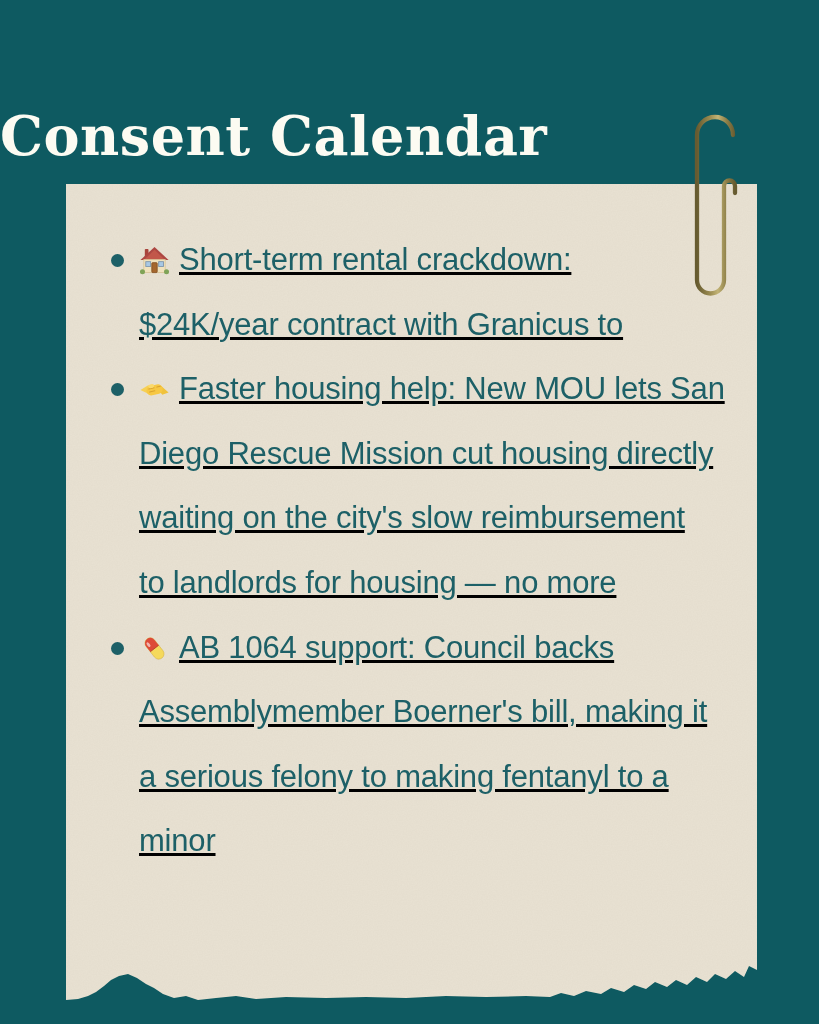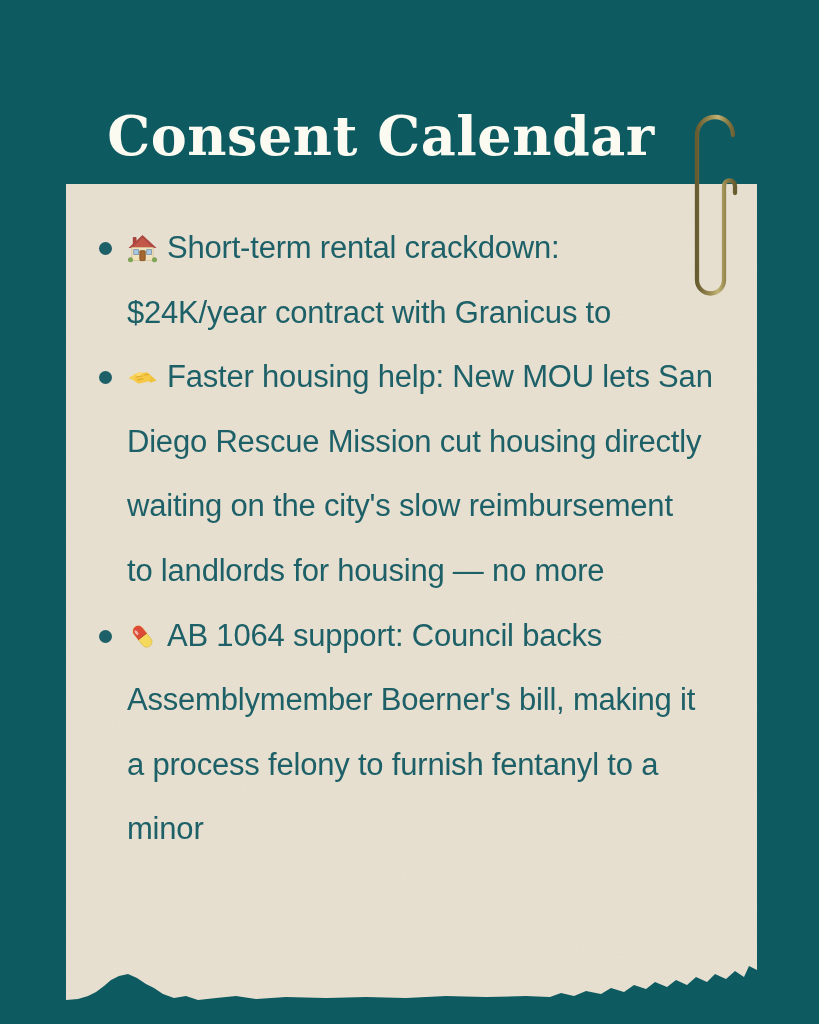--- a/index.html
+++ b/index.html
@@ -15,21 +15,21 @@
     background:var(--background);
     font-family:"Liberation Sans","DejaVu Sans",sans-serif;
     overflow:hidden;
     position:relative;
   }
   .stage{position:absolute;inset:0;width:819px;height:1024px;}
 
   .title{
     position:absolute;
     top:104px;left:0;width:762px;
-    text-align:center;
+    text-align:left;
     font-family:"DejaVu Serif","Liberation Serif",serif;
     font-weight:700;
     font-size:54px;
     letter-spacing:0.5px;
     color:var(--title);
   }
 
   .paper{
     position:absolute;
     left:66px;top:184px;
@@ -45,22 +45,23 @@
       300px 813px, 260px 814px, 220px 813px, 190px 815px, 170px 812px,
       150px 814px, 132px 816px, 120px 812px, 108px 814px, 97px 810px,
       88px 804px, 80px 800px, 71px 794px, 62px 790px, 53px 792px,
       45px 796px, 38px 802px, 30px 808px, 22px 812px, 12px 815px, 0px 816px
     );
   }
   .grain{position:absolute;inset:0;pointer-events:none;}
 
   ul.bullets{
     list-style:none;
-    margin:0;
+    margin:12px;
     padding:32px 0 0 61px;
+    text-decoration:underline;
   }
   li.bullet{position:relative;}
   li.bullet::before{
     content:"";
     position:absolute;
     left:-28px;top:26px;
     width:13px;height:13px;
     border-radius:50%;
     background:var(--ink);
   }
@@ -132,21 +133,21 @@
         <li class="bullet">
           <div class="line"><span class="emoji"><svg viewBox="0 0 32 32" xmlns="http://www.w3.org/2000/svg">
                 <g transform="rotate(-38 16 16)">
                   <rect x="10.5" y="3.5" width="11" height="25" rx="5.5" fill="#f5d95c" stroke="#cfae39" stroke-width="0.5"></rect>
                   <path d="M10.5 16 V9 A5.5 5.5 0 0 1 21.5 9 V16 Z" fill="#dd4a38"></path>
                   <line x1="10.5" y1="16" x2="21.5" y2="16" stroke="#b13a2c" stroke-width="0.8"></line>
                   <ellipse cx="13.6" cy="9" rx="1.4" ry="2.8" fill="#ffffff" opacity="0.6"></ellipse>
                 </g>
               </svg></span><span>AB 1064 support: Council backs</span></div>
           <div class="line"><span>Assemblymember Boerner's bill, making it</span></div>
-          <div class="line"><span>a process felony to furnish fentanyl to a</span></div>
+          <div class="line"><span>a serious felony to making fentanyl to a</span></div>
           <div class="line"><span>minor</span></div>
         </li>
       </ul>
   </div>
 
   <svg class="paperclip" viewBox="0 0 55 210" xmlns="http://www.w3.org/2000/svg">
     <defs>
       <linearGradient id="goldgrad" x1="0" y1="0" x2="1" y2="0">
         <stop offset="0" stop-color="#675b30"></stop>
         <stop offset="0.35" stop-color="#9c8d52"></stop>

